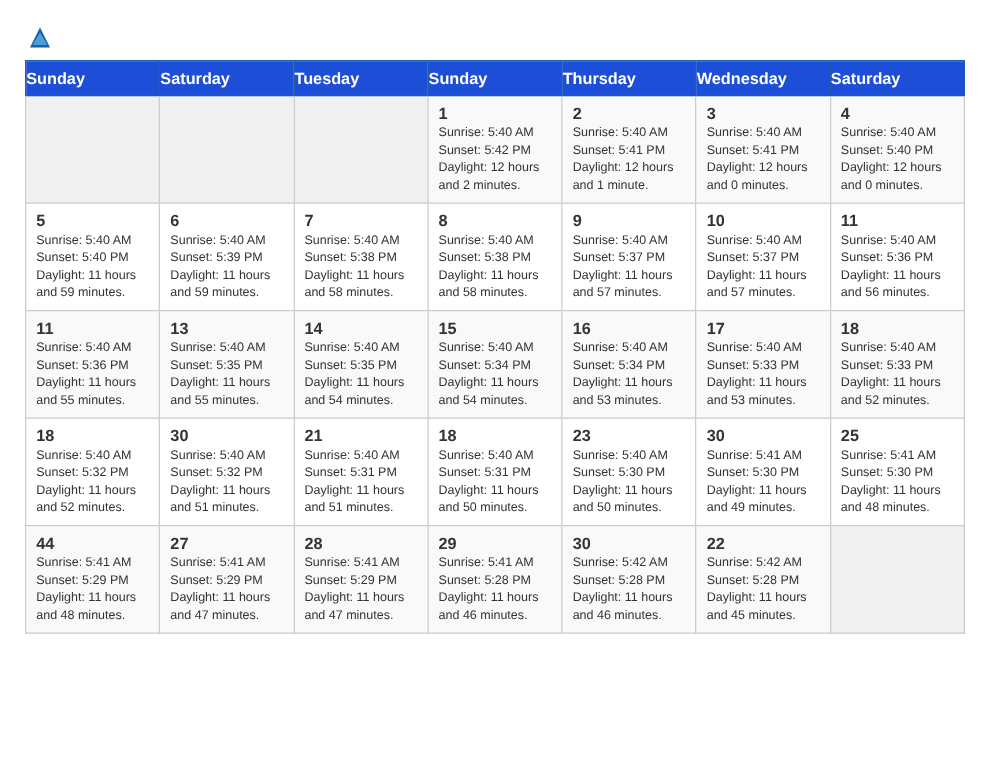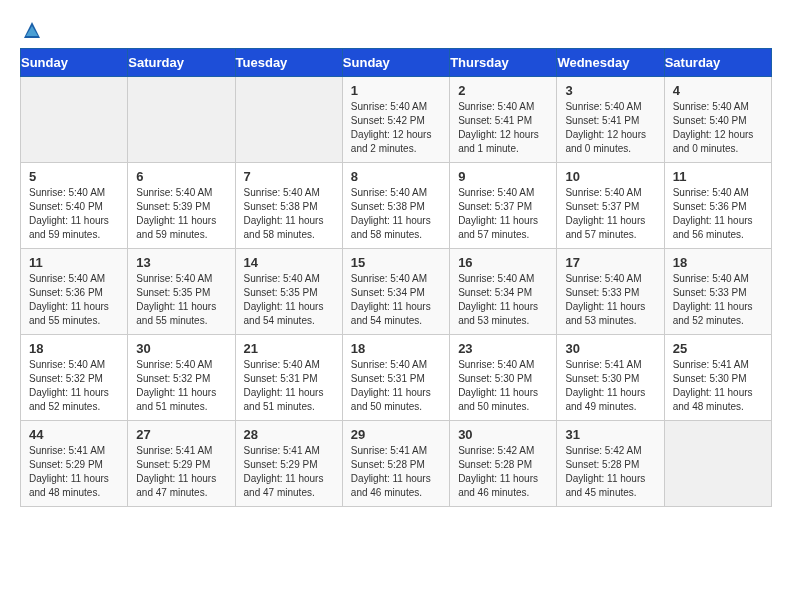--- a/index.html
+++ b/index.html
@@ -343,21 +343,21 @@
 and 46 minutes.</div>
         </td>
         <td>
           <div class="day-number">30</div>
           <div class="day-info" style="white-space: pre-line;">Sunrise: 5:42 AM
 Sunset: 5:28 PM
 Daylight: 11 hours
 and 46 minutes.</div>
         </td>
         <td>
-          <div class="day-number">31</div>
+          <div class="day-number">22</div>
           <div class="day-info" style="white-space: pre-line;">Sunrise: 5:42 AM
 Sunset: 5:28 PM
 Daylight: 11 hours
 and 45 minutes.</div>
         </td>
         <td class="empty-cell"></td>
       </tr>
     </tbody>
 </table>
 

